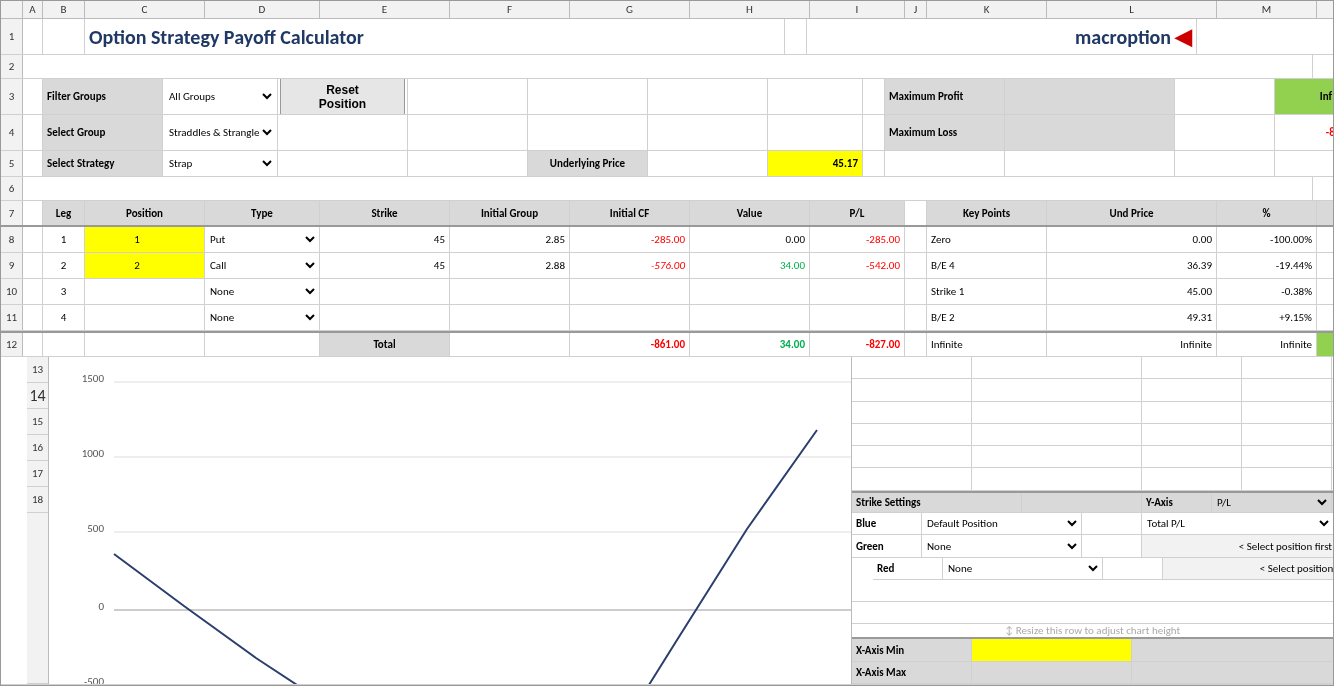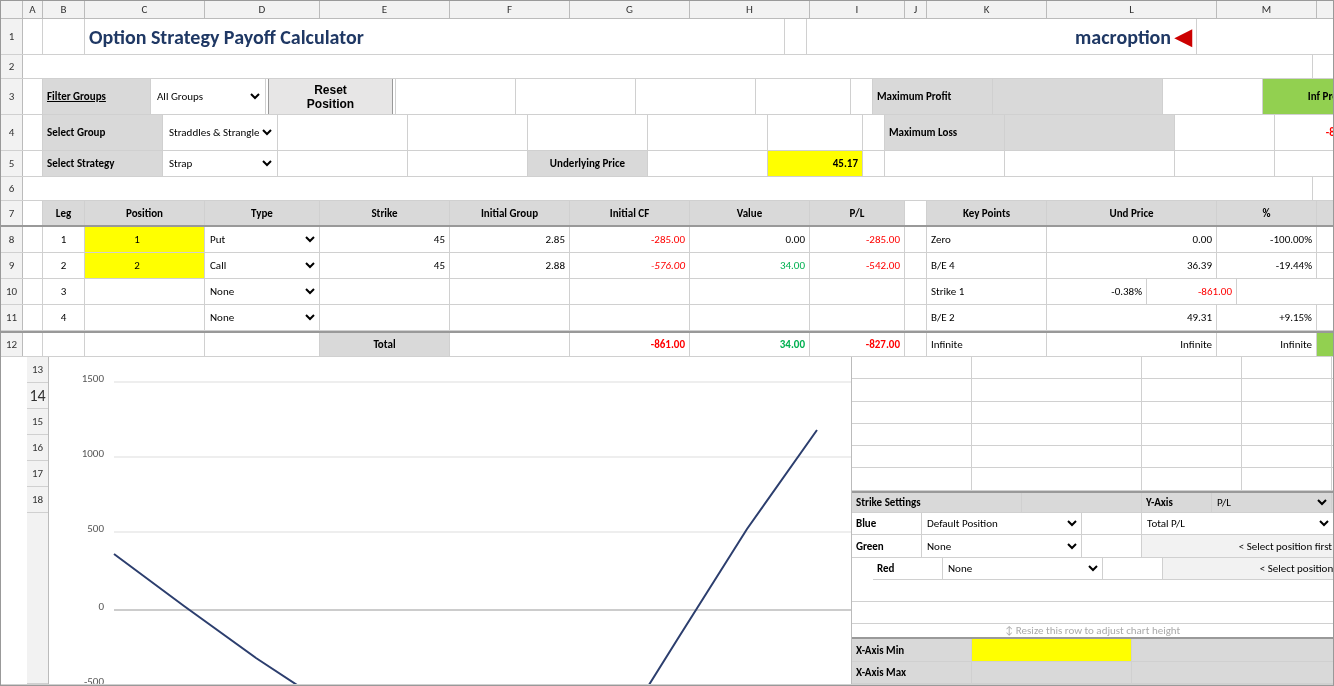--- a/index.html
+++ b/index.html
@@ -77,21 +77,21 @@
     </div>
 
     <div class="row">
       <div class="row-num">2</div>
       <div class="cell" style="width:1290px;"></div>
     </div>
 
     <div class="row tall" style="height:36px;">
       <div class="row-num">3</div>
       <div class="cell" style="width:20px;"></div>
-      <div class="cell header-bg" style="width:108px;text-decoration:underline;">Filter Groups</div>
+      <div class="cell header-bg" style="width:120px;">Filter Groups</div>
       <div class="cell" style="width:115px; padding:2px;">
         <select class="dd-select">
           <option>All Groups</option>
         </select>
       </div>
 
       <div class="cell" style="width:130px; padding:2px;" rowspan="2">
           <button class="reset-btn" style="height:54px;width:100%;font-size:12px;font-weight:bold;">Reset<br>Position</button>
         </div>
       <div class="cell" style="width:120px;"></div>
@@ -228,20 +228,21 @@
           <option>None</option><option>Put</option><option>Call</option>
         </select>
       </div>
       <div class="cell" style="width:130px;"></div>
       <div class="cell" style="width:120px;"></div>
       <div class="cell" style="width:120px;"></div>
       <div class="cell" style="width:120px;"></div>
       <div class="cell" style="width:95px;"></div>
       <div class="cell" style="width:22px;"></div>
       <div class="cell" style="width:120px;">Strike 1</div>
+      <div class="cell right" style="width:170px;">45.00</div>
       <div class="cell right" style="width:100px;">-0.38%</div>
       <div class="cell red-text right" style="width:90px;">-861.00</div>
     </div>
 
     <div class="row" style="height:26px;">
       <div class="row-num">11</div>
       <div class="cell" style="width:20px;"></div>
       <div class="cell center" style="width:42px;">4</div>
       <div class="cell" style="width:120px;"></div>
       <div class="cell" style="width:115px; padding:1px;">

